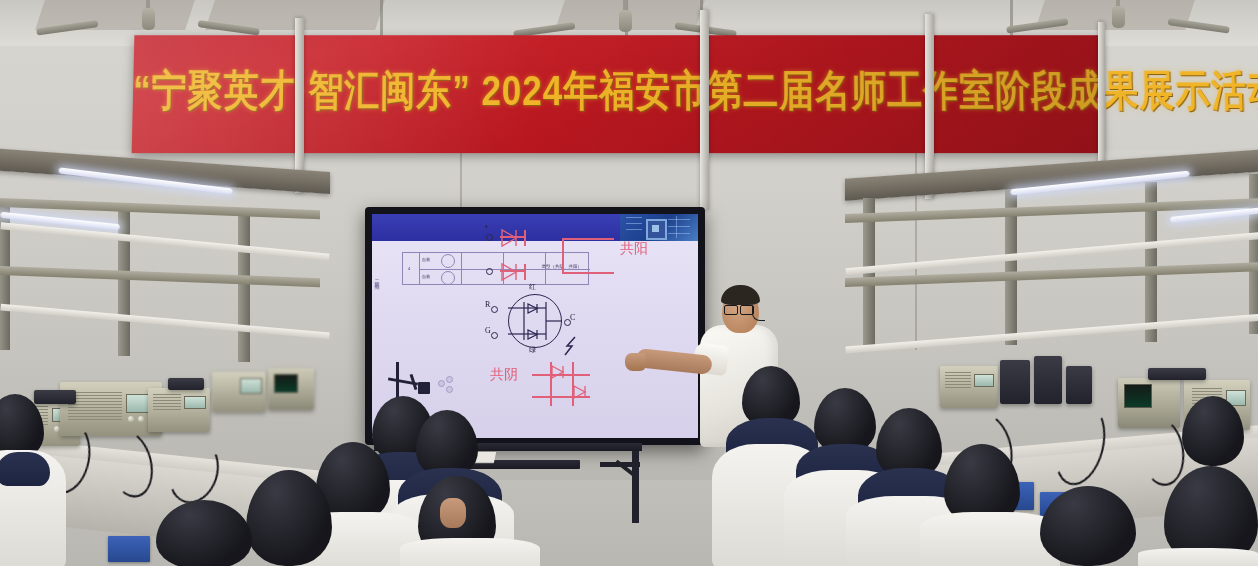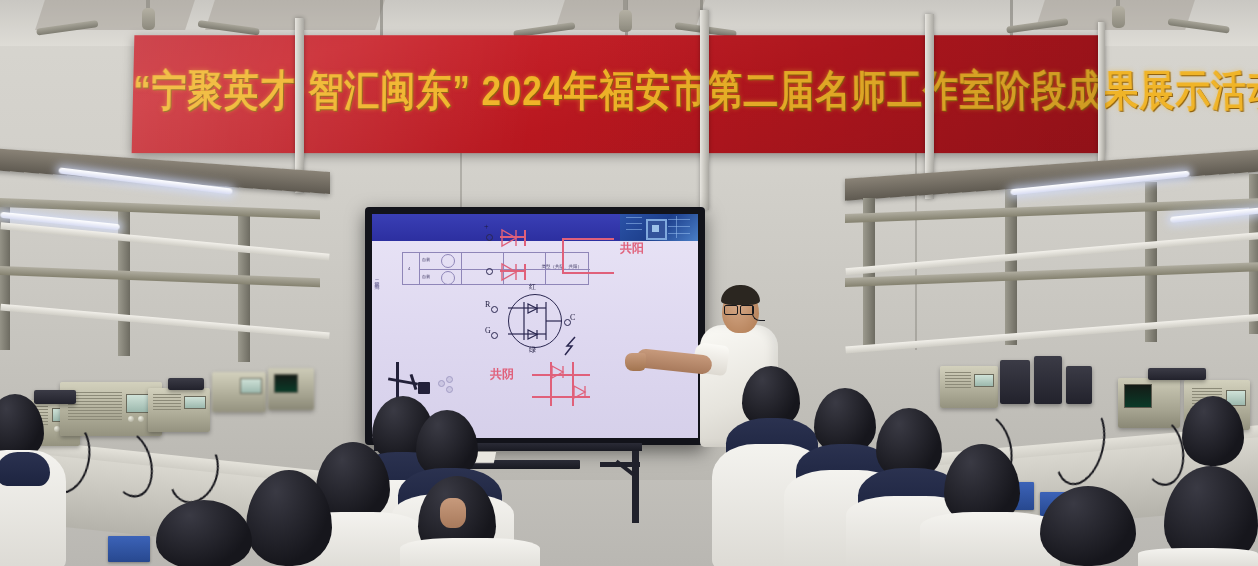--- a/index.html
+++ b/index.html
@@ -90,21 +90,21 @@
   
   .slide-photo{position:absolute;left:16px;top:148px;width:62px;height:48px;}
   .sp-bar{position:absolute;background:#23213a;}
   .sp-dot{position:absolute;width:5px;height:5px;border-radius:50%;
     background:#cbc6e2;border:1px solid #a29cc4;}
 
   
   .ink{position:absolute;background:#e0607a;}
   .ink-v{width:1.5px;}
   .ink-h{height:1.5px;}
-  .hw-label{position:absolute;font-size:12px;color:#e0607a;font-weight:bold;white-space:nowrap;}
+  .hw-label{position:absolute;font-size:14px;color:#e0607a;font-weight:normal;white-space:nowrap;}
   .circuit-ring{position:absolute;width:52px;height:52px;border:1.5px solid #2a2750;border-radius:50%;}
   .term{position:absolute;width:5px;height:5px;border:1px solid #2a2750;border-radius:50%;background:transparent;}
   .clabel{position:absolute;font-size:8px;color:#1d1a3c;font-family:"Liberation Serif",serif;}
 
   
   .stand-bar{position:absolute;background:#20212b;}
   .stand-shelf{position:absolute;background:linear-gradient(#2a2b36,#191a22);}
   .papers{position:absolute;background:#e9e7e0;transform:skewX(-12deg);}
 
   

